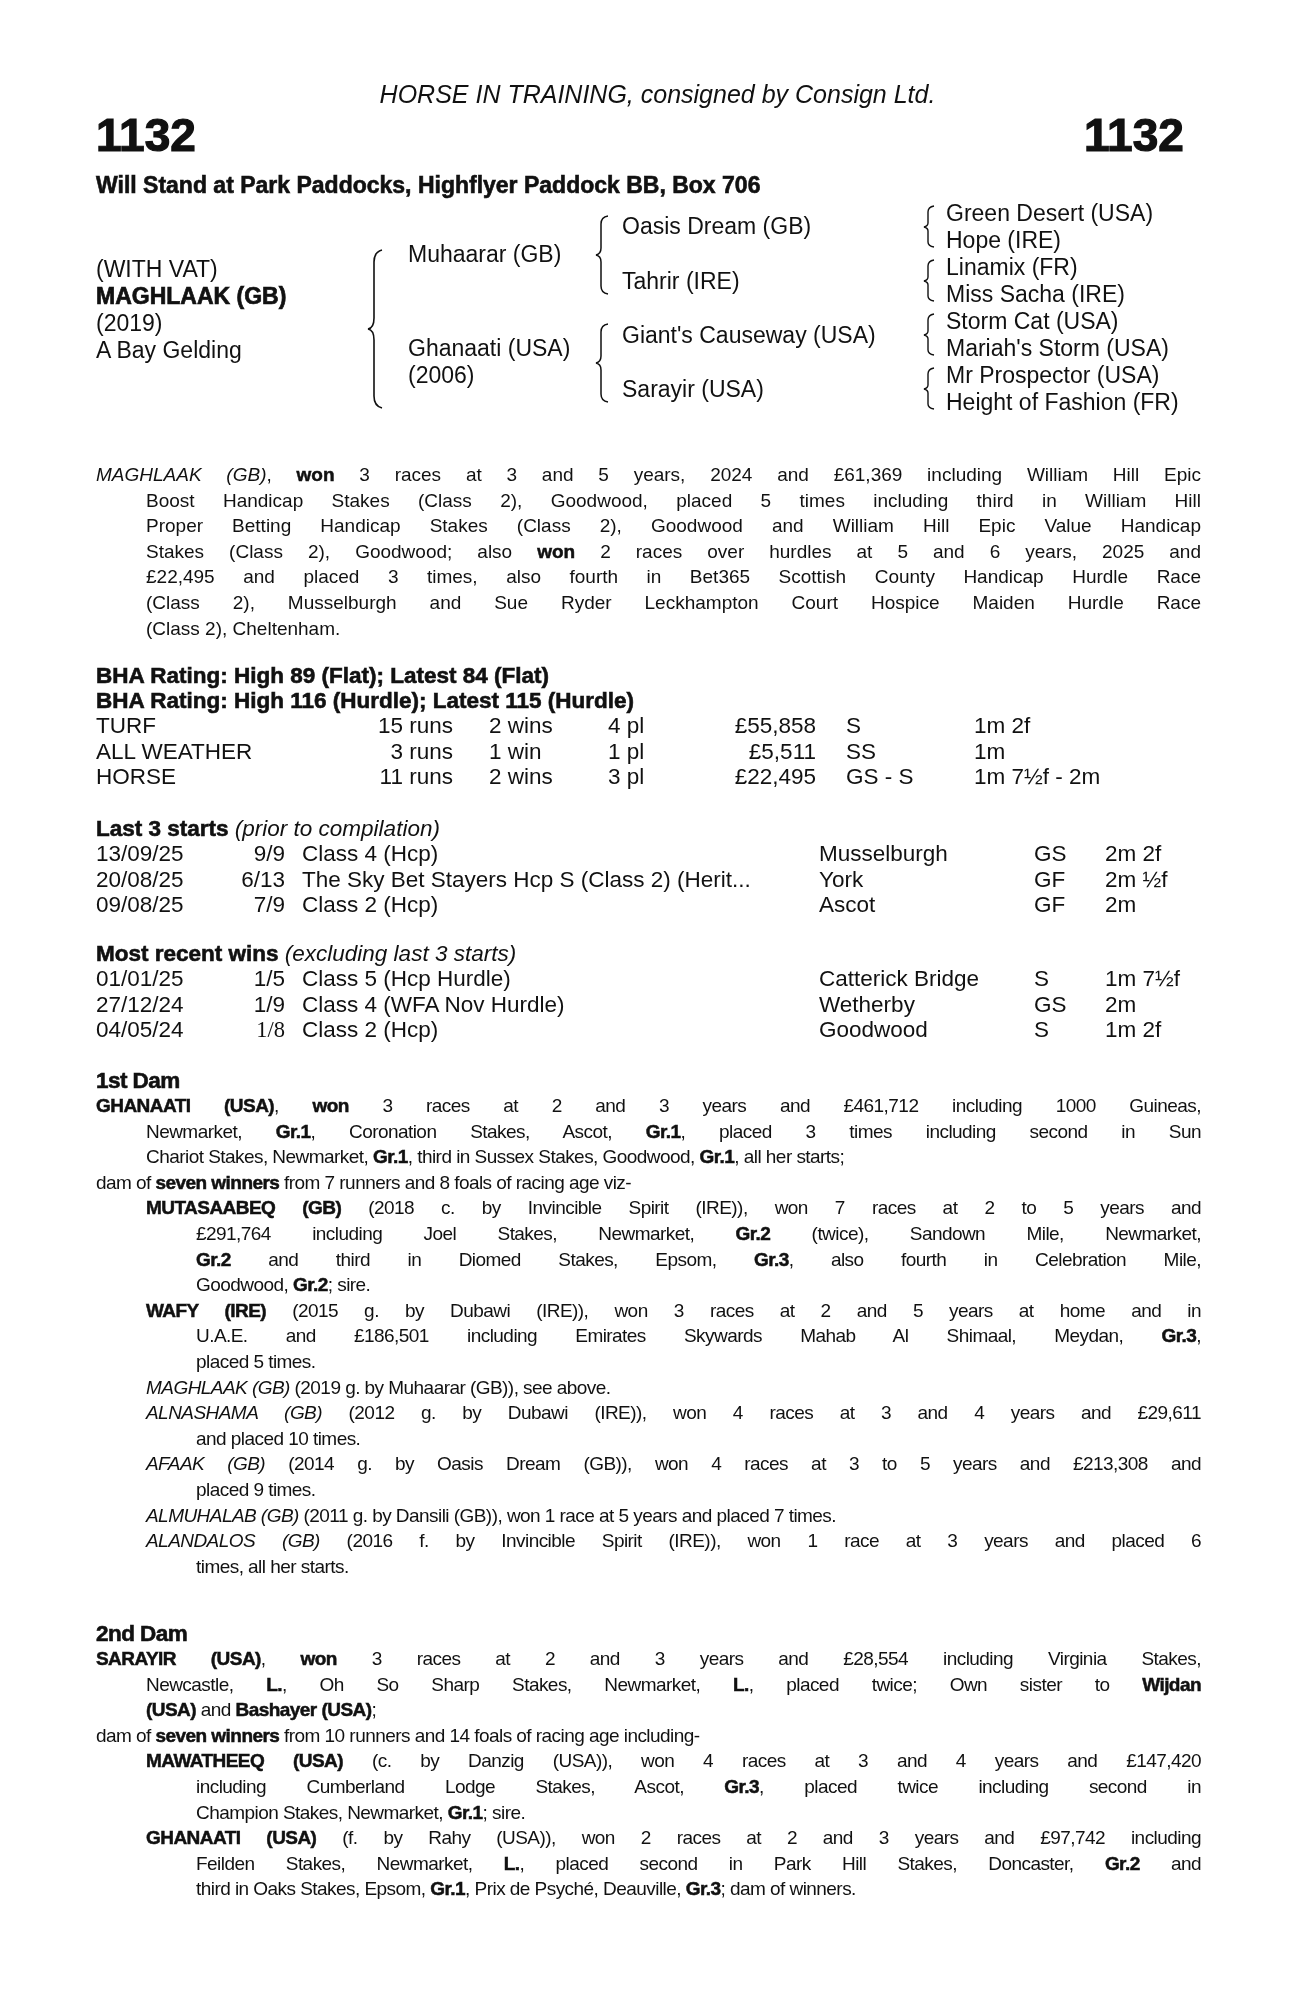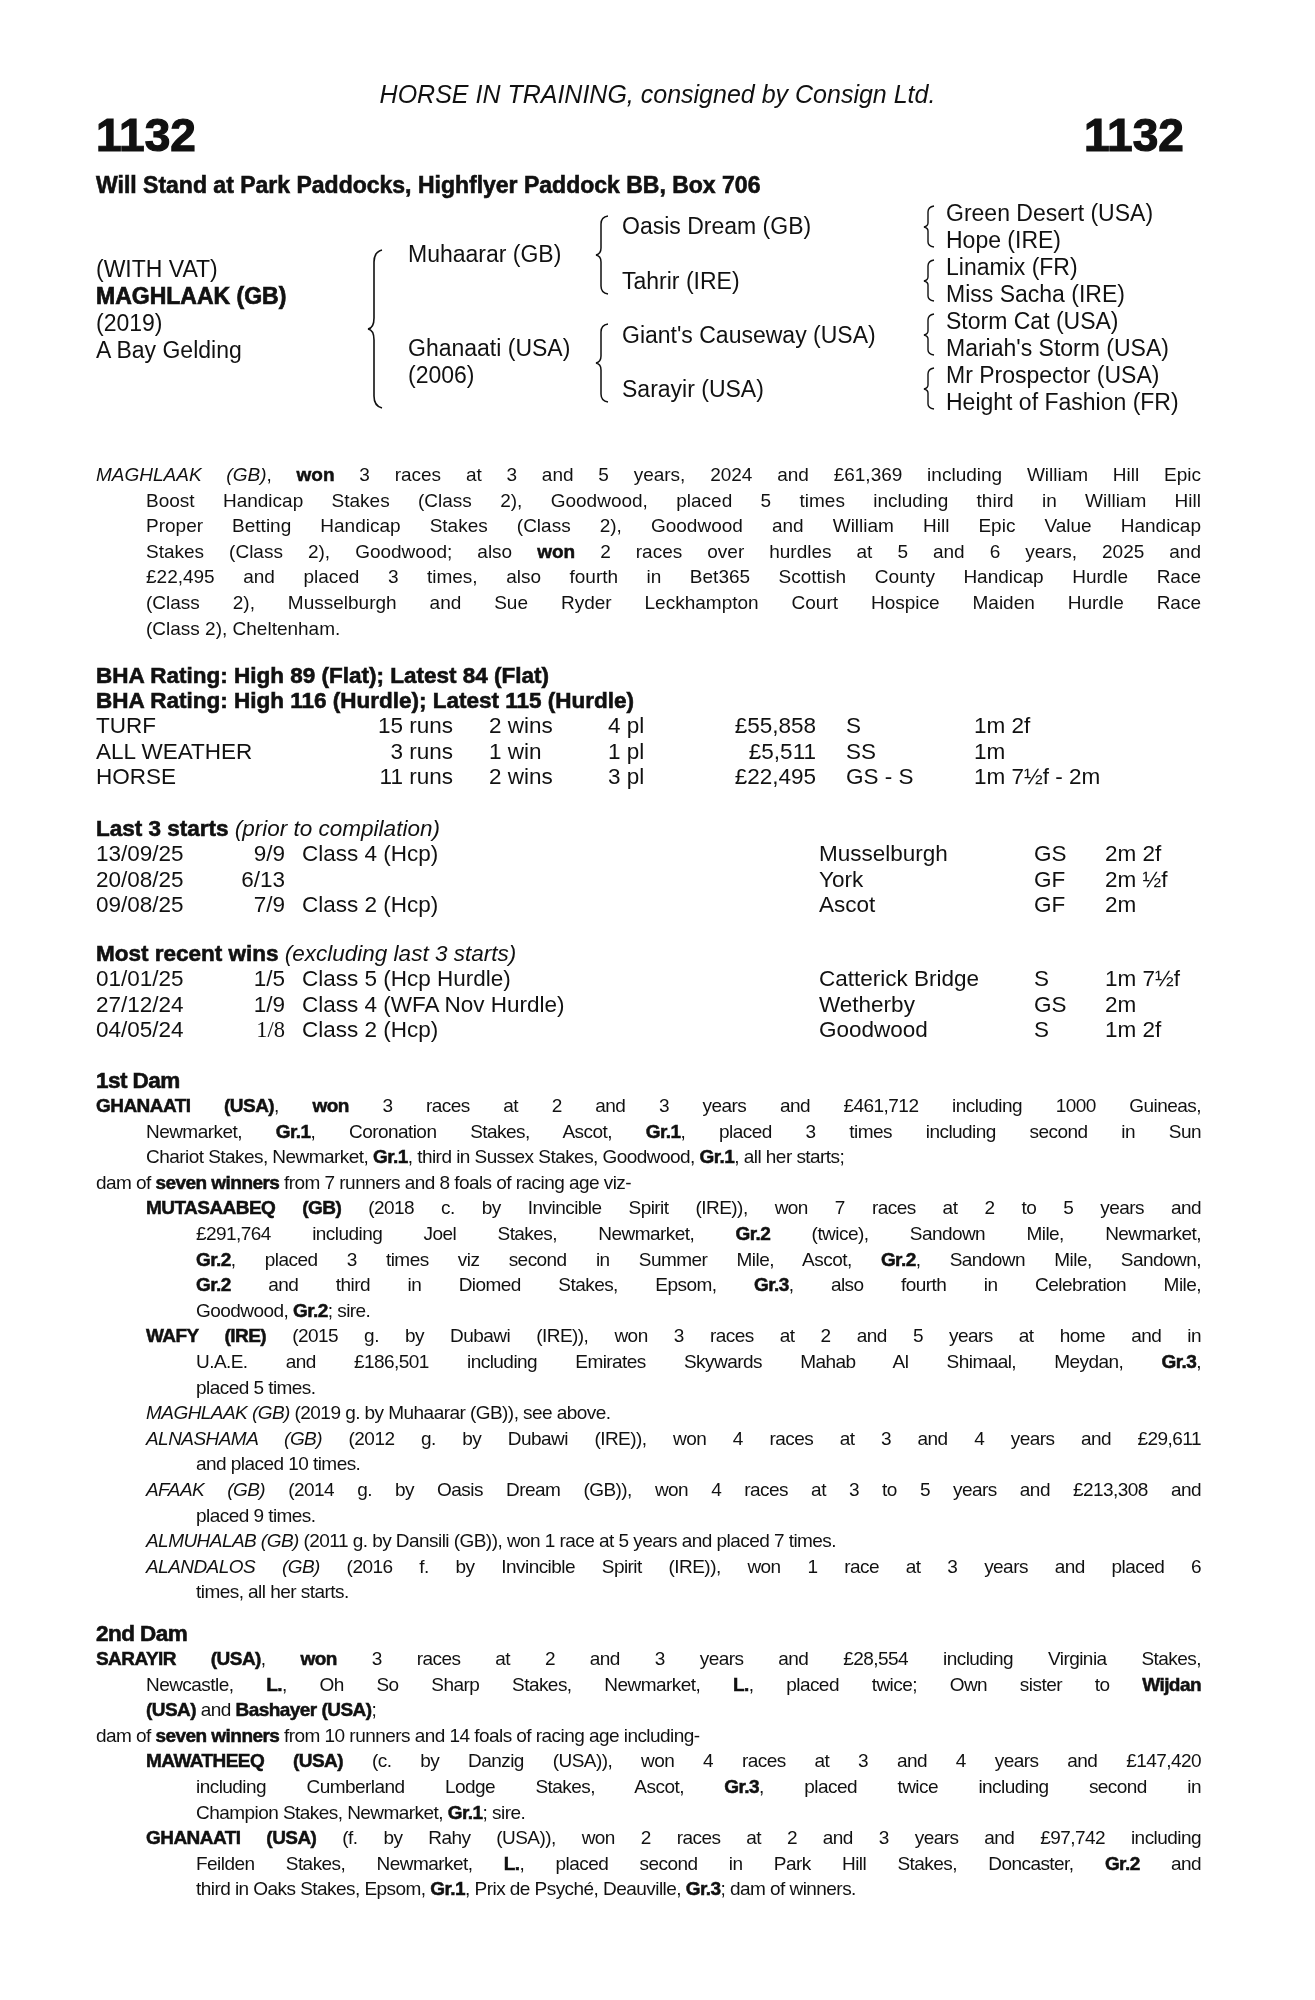--- a/index.html
+++ b/index.html
@@ -139,20 +139,21 @@
       <span style="left: 0px;">13/09/25</span>
       <span style="right: 931px;">9/9</span>
       <span style="left: 206px;">Class 4 (Hcp)</span>
       <span style="left: 723px;">Musselburgh</span>
       <span style="left: 938px;">GS</span>
       <span style="left: 1009px;">2m 2f</span>
     </div>
     <div class="row" style="top: 866.5px;">
       <span style="left: 0px;">20/08/25</span>
       <span style="right: 931px;">6/13</span>
+      <span style="left: 206px;">The Sky Bet Stayers Hcp S (Class 2) (Herit...</span>
       <span style="left: 723px;">York</span>
       <span style="left: 938px;">GF</span>
       <span style="left: 1009px;">2m ½f</span>
     </div>
     <div class="row" style="top: 892px;">
       <span style="left: 0px;">09/08/25</span>
       <span style="right: 931px;">7/9</span>
       <span style="left: 206px;">Class 2 (Hcp)</span>
       <span style="left: 723px;">Ascot</span>
       <span style="left: 938px;">GF</span>
@@ -192,21 +193,20 @@
   </div>
 
 <div class="sec-title tight" style="top:1068px;">1st Dam</div>
 <div class="para body-text tight" id="first-dam" style="top:1093px;">
     <div class="line" style="padding-left: 0px; text-align: justify; text-align-last: justify;"><span class="b">GHANAATI (USA)</span><span>, </span><span class="b">won</span><span> 3 races at 2 and 3 years and £461,712 including 1000 Guineas,</span></div>
     <div class="line" style="padding-left: 50px; text-align: justify; text-align-last: justify;"><span>Newmarket, </span><span class="b">Gr.1</span><span>, Coronation Stakes, Ascot, </span><span class="b">Gr.1</span><span>, placed 3 times including second in Sun</span></div>
     <div class="line" style="padding-left: 50px; text-align: left; text-align-last: left;"><span>Chariot Stakes, Newmarket, </span><span class="b">Gr.1</span><span>, third in Sussex Stakes, Goodwood, </span><span class="b">Gr.1</span><span>, all her starts;</span></div>
     <div class="line" style="padding-left: 0px; text-align: left; text-align-last: left;"><span>dam of </span><span class="b">seven winners</span><span> from 7 runners and 8 foals of racing age viz-</span></div>
     <div class="line" style="padding-left: 50px; text-align: justify; text-align-last: justify;"><span class="b">MUTASAABEQ (GB)</span><span> (2018 c. by Invincible Spirit (IRE)), won 7 races at 2 to 5 years and</span></div>
     <div class="line" style="padding-left: 100px; text-align: justify; text-align-last: justify;"><span>£291,764 including Joel Stakes, Newmarket, </span><span class="b">Gr.2</span><span> (twice), Sandown Mile, Newmarket,</span></div>
-    <div class="line" style="padding-left: 100px; text-align: justify; text-align-last: justify;"><span class="b">Gr.2</span><span>, placed 3 times viz second in Summer Mile, Ascot, </span><span class="b">Gr.2</span><span>, Sandown Mile, Sandown,</span></div>
     <div class="line" style="padding-left: 100px; text-align: justify; text-align-last: justify;"><span class="b">Gr.2</span><span> and third in Diomed Stakes, Epsom, </span><span class="b">Gr.3</span><span>, also fourth in Celebration Mile,</span></div>
     <div class="line" style="padding-left: 100px; text-align: left; text-align-last: left;"><span>Goodwood, </span><span class="b">Gr.2</span><span>; sire.</span></div>
     <div class="line" style="padding-left: 50px; text-align: justify; text-align-last: justify;"><span class="b">WAFY (IRE)</span><span> (2015 g. by Dubawi (IRE)), won 3 races at 2 and 5 years at home and in</span></div>
     <div class="line" style="padding-left: 100px; text-align: justify; text-align-last: justify;"><span>U.A.E. and £186,501 including Emirates Skywards Mahab Al Shimaal, Meydan, </span><span class="b">Gr.3</span><span>,</span></div>
     <div class="line" style="padding-left: 100px; text-align: left; text-align-last: left;"><span>placed 5 times.</span></div>
     <div class="line" style="padding-left: 50px; text-align: left; text-align-last: left;"><span class="i">MAGHLAAK (GB)</span><span> (2019 g. by Muhaarar (GB)), see above.</span></div>
     <div class="line" style="padding-left: 50px; text-align: justify; text-align-last: justify;"><span class="i">ALNASHAMA (GB)</span><span> (2012 g. by Dubawi (IRE)), won 4 races at 3 and 4 years and £29,611</span></div>
     <div class="line" style="padding-left: 100px; text-align: left; text-align-last: left;"><span>and placed 10 times.</span></div>
     <div class="line" style="padding-left: 50px; text-align: justify; text-align-last: justify;"><span class="i">AFAAK (GB)</span><span> (2014 g. by Oasis Dream (GB)), won 4 races at 3 to 5 years and £213,308 and</span></div>
     <div class="line" style="padding-left: 100px; text-align: left; text-align-last: left;"><span>placed 9 times.</span></div>

